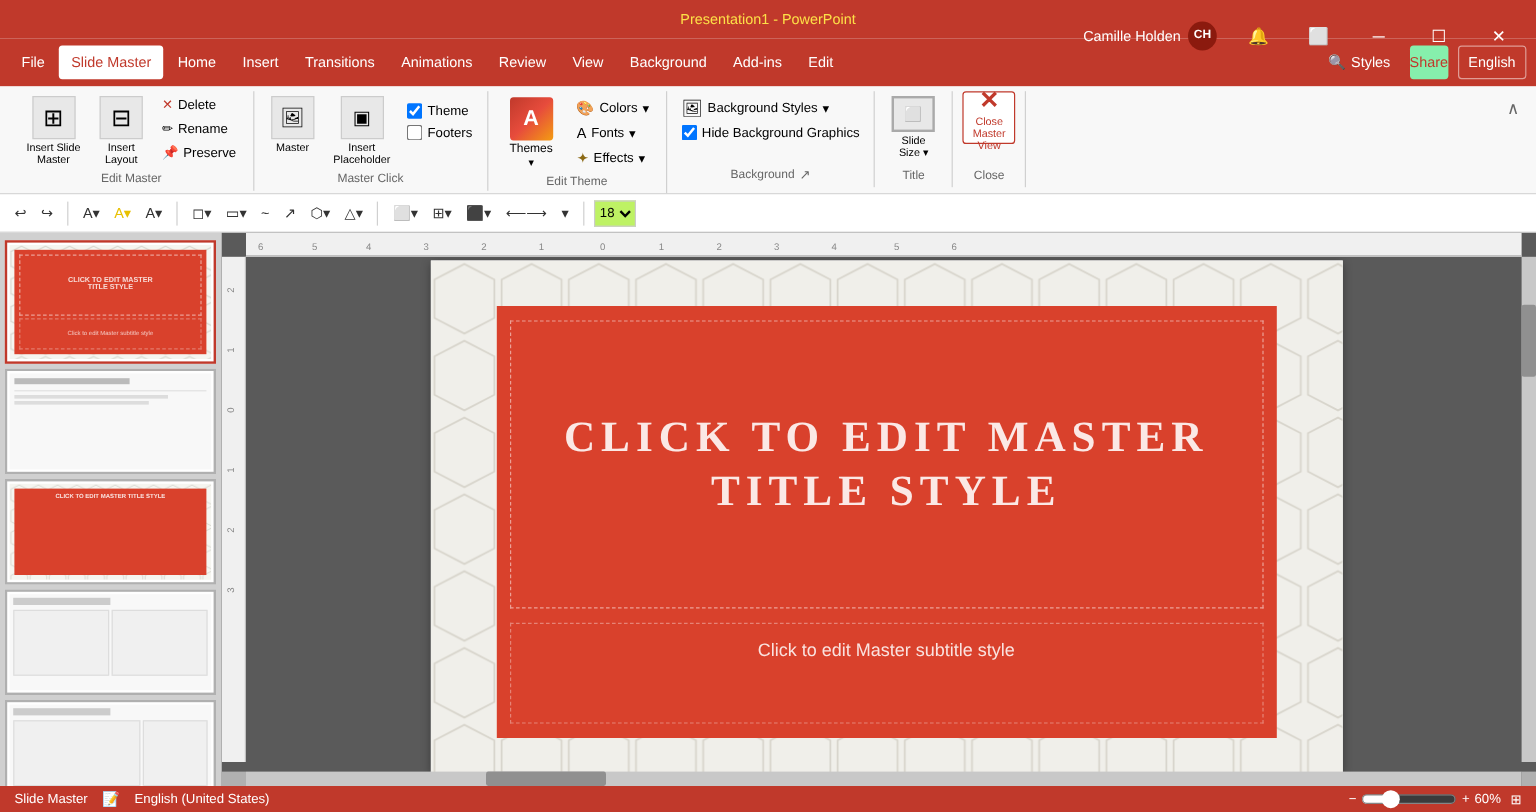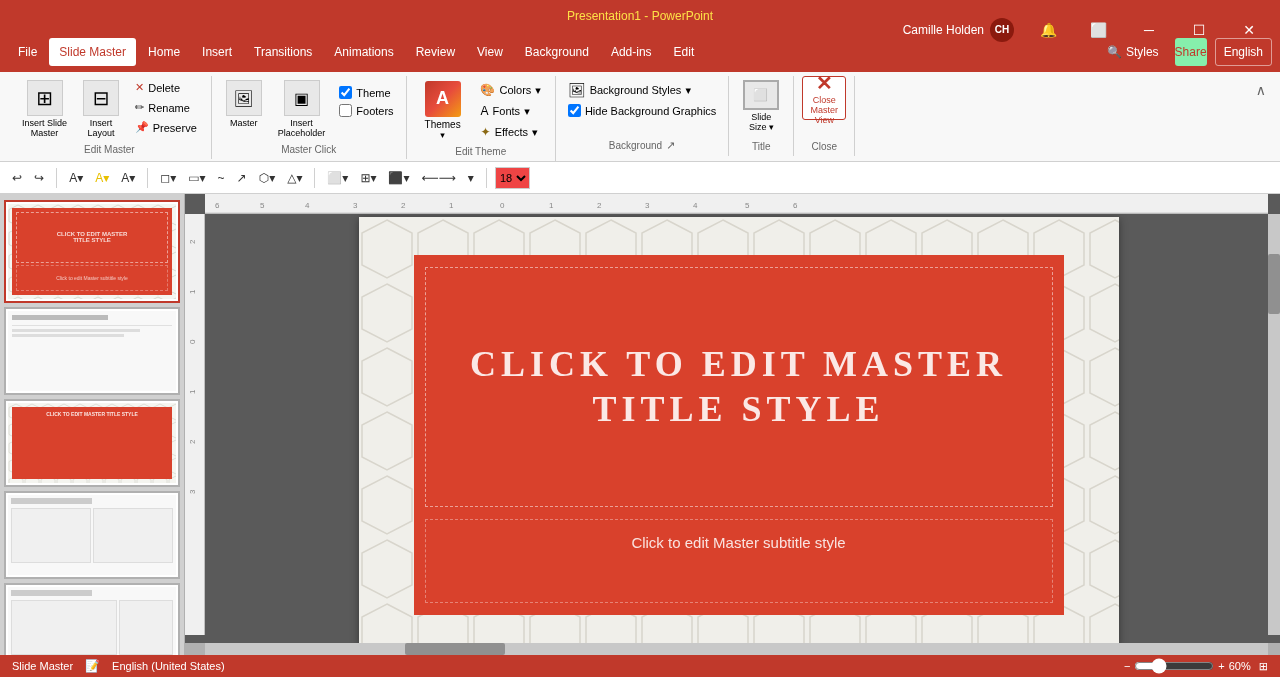--- a/index.html
+++ b/index.html
@@ -514,21 +514,21 @@
   <div class="toolbar-btn">↗</div>
   <div class="toolbar-btn">⬡▾</div>
   <div class="toolbar-btn">△▾</div>
   <div class="toolbar-separator"></div>
   <div class="toolbar-btn">⬜▾</div>
   <div class="toolbar-btn">⊞▾</div>
   <div class="toolbar-btn">⬛▾</div>
   <div class="toolbar-btn">⟵⟶</div>
   <div class="toolbar-btn">▾</div>
   <div class="toolbar-separator"></div>
-  <select style="font-size:11px;height:22px;border:1px solid #ccc;background:#ef4444">
+  <select style="font-size:11px;height:22px;border:1px solid #ccc;background:#bef264">
     <option>18</option>
     <option>24</option>
     <option>28</option>
     <option>32</option>
   </select>
 </div>
 
 <div class="main-layout" style="height:calc(677px - 32px - 40px - 90px - 32px - 22px); display:flex;">
 
   <div style="width:185px;background:#d0d0d0;border-right:1px solid #b0b0b0;overflow-y:auto;padding:6px 4px;display:flex;flex-direction:column;gap:4px;">

